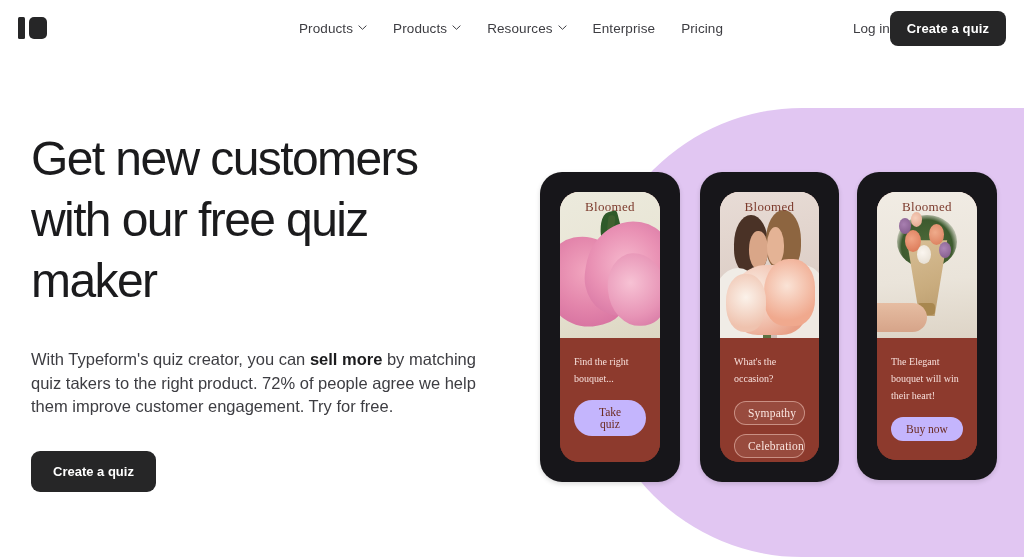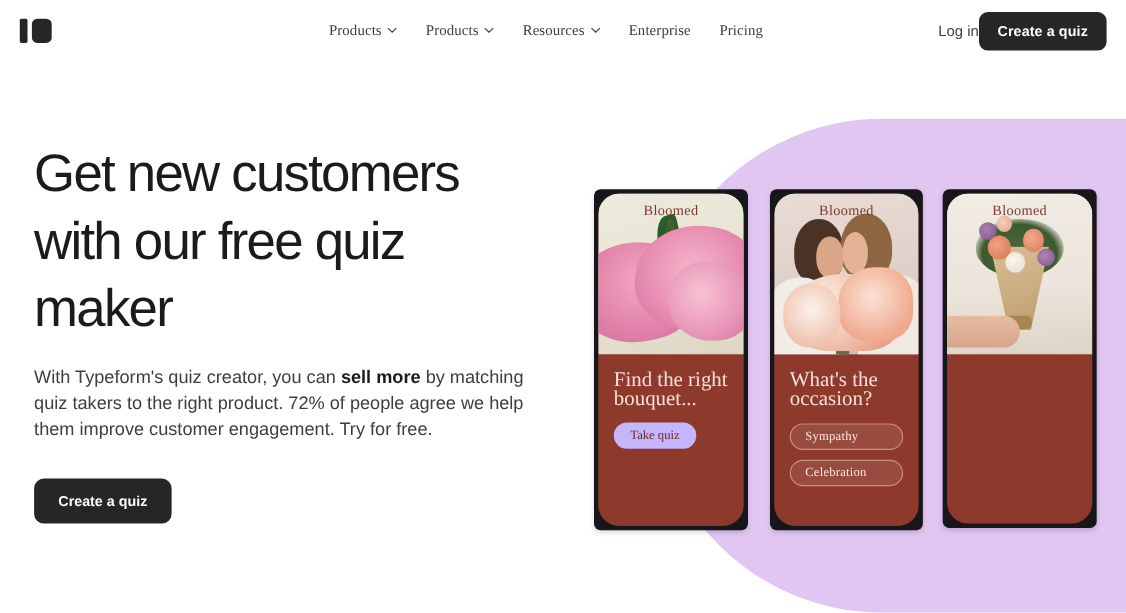--- a/index.html
+++ b/index.html
@@ -26,21 +26,21 @@
   .logo-bar { width: 7px; height: 22px; background: #262627; border-radius: 1.5px; }
   .logo-sq  { width: 18px; height: 22px; background: #262627; border-radius: 5px; }
 
   .nav {
     position: absolute; left: 299px; top: 0; height: 56px;
     display: flex; align-items: center; gap: 26px;
   }
   .nav-item {
     display: flex; align-items: center; gap: 5px;
     font-size: 13.5px; color: #3d3d42; letter-spacing: .1px;
-    cursor: pointer; white-space: nowrap; font-family: Liberation Serif, serif;
+    cursor: pointer; white-space: nowrap;
   }
   .chev {
     width: 9px; height: 9px; display: inline-block; position: relative; top: -1px;
   }
   .chev svg { display: block; }
 
   .header-right {
     position: absolute; right: 18px; top: 0; height: 56px;
     display: flex; align-items: center; 
   }
@@ -58,21 +58,21 @@
     position: absolute; left: 31px; top: 128px; width: 500px;
     z-index: 20;
   }
   .headline {
     font-size: 48px; line-height: 61px;
     letter-spacing: -1.6px;
     color: #1b1b1d; font-weight: normal;
     width: 420px;
   }
   .subcopy {
-    margin-top: 21px;
+    margin-top: 37px;
     font-size: 16.5px; line-height: 23.5px;
     color: #3d3d42; width: 478px;
   }
   .subcopy b { font-weight: bold; color: #1b1b1d; }
   .hero-cta {
     margin-top: 32px;
     background: #262627; color: #fff;
     font-size: 13px; font-weight: bold;
     border: none; border-radius: 9px;
     padding: 13px 22px; cursor: pointer;
@@ -87,22 +87,22 @@
     border-top-left-radius: 210px;
     border-bottom-left-radius: 210px;
     z-index: 1;
   }
 
   
   .cards { position: absolute; left: 0; top: 0; width: 1024px; height: 557px; z-index: 10; }
   .phone {
     position: absolute;
     background: #17161a;
-    border-radius: 6px;
-    padding: 4px;
+    border-radius: 22px;
+    padding: 20px;
     overflow: hidden;
     box-shadow: 0 2px 5px rgba(0,0,0,.14);
   }
   .phone-inner {
     width: 100%; height: 100%;
     border-radius: 19px;
     overflow: hidden;
     display: flex; flex-direction: column;
     background: #8d3a2d;
   }
@@ -120,21 +120,21 @@
     font-size: 13px; color: #7c3a2c; letter-spacing: .3px;
     z-index: 3;
   }
   .phone-body {
     flex: 1 1 auto;
     background: #8d3a2d;
     padding: 15px 14px 0 14px;
   }
   .card-q {
     font-family: "Liberation Serif", serif;
-    font-size: 19px; line-height: 17px;
+    font-size: 10px; line-height: 17px;
     color: #f7dfdb;
   }
   .pill-light {
     display: inline-block;
     margin-top: 13px;
     background: #c4b5fd;
     color: #6b2b21;
     font-family: "Liberation Serif", serif;
     font-size: 11.5px;
     border-radius: 999px;
@@ -384,17 +384,21 @@
               <div class="r2"></div>
               <div class="r3"></div>
             <div class="r4"></div>
               <div class="r5"></div>
               <div class="r6"></div>
             <div class="knot"></div>
             <div class="hand"></div>
           </div>
           <div class="brand">Bloomed</div>
         </div>
+        <div class="phone-body">
+          <div class="card-q">The Elegant bouquet will win their heart!</div>
+          <button class="pill-light">Buy now</button>
+        </div>
       </div>
     </div>
 
   </div>
 </div>
 
 </body></html>

